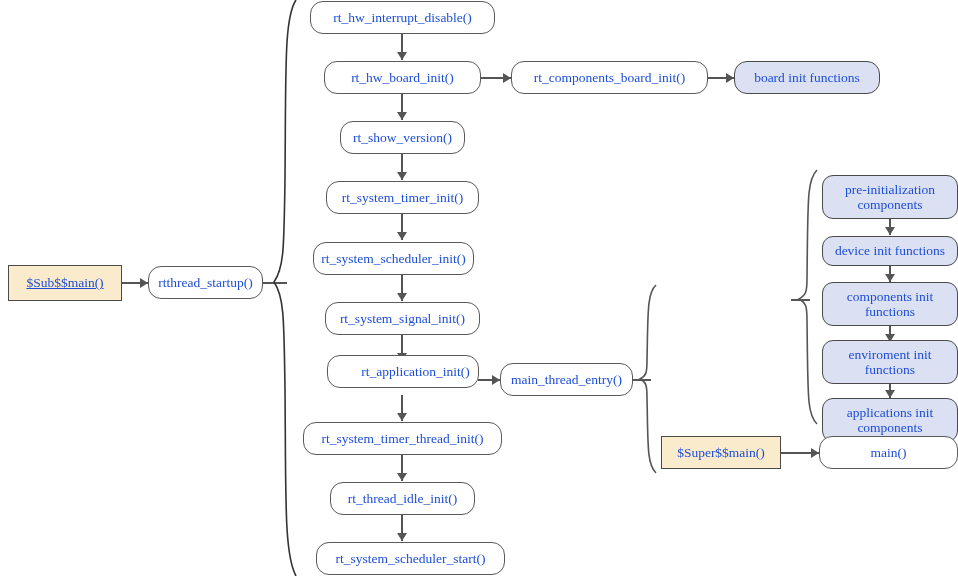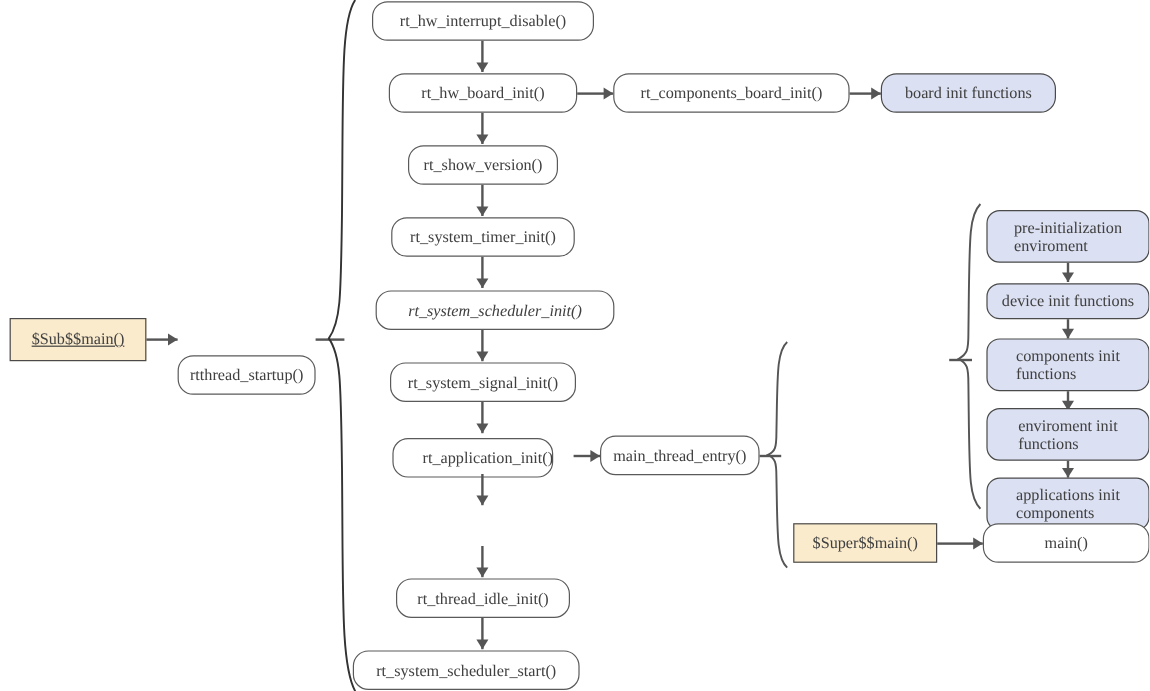--- a/index.html
+++ b/index.html
@@ -16,22 +16,23 @@
     height: 576px;
     background: #ffffff;
     overflow: hidden;
   }
   .node {
     position: absolute;
     box-sizing: border-box;
     display: flex;
     align-items: center;
     justify-content: center;
+    text-align: center;
     font-size: 13.5px;
-    color: #404040;
+    color: #1d4ed8;
     line-height: 1.12;
     border: 1.4px solid #5a5a5a;
     border-radius: 11px;
     background: #ffffff;
     white-space: pre-line;
     padding: 0 6px;
   }
   .node.rounded-pill { border-radius: 13px; }
   .node.blue {
     background: #dbe0f2;
@@ -76,21 +77,21 @@
 </head>
 <body>
 
 <div id="canvas">
 
   <div class="node yellow" style="left:8px; top:265px; width:114px; height:36px;text-decoration:underline;">$Sub$$main()</div>
 
   <div class="edge h" style="left:122px; top:282px; width:26px;"></div>
   <div class="arrowhead right" style="left:140px; top:278px;"></div>
 
-  <div class="node rounded-pill" style="left:148px; top:266px; width:115px; height:33px;margin-top:30px;">rtthread_startup()</div>
+  <div class="node rounded-pill" style="left:148px; top:266px; width:115px; height:33px;">rtthread_startup()</div>
 
   <div class="tick" style="left:263px; top:282px; width:24px;"></div>
 
   <div class="brace" style="left:272px; top:-2px; width:26px; height:580px;">
     <svg width="26" height="580" viewBox="0 0 26 580">
       <path d="M 24 2 C 12 20 14 70 13 180 C 12 250 12 270 2 284 C 12 298 12 320 13 392
                C 14 500 12 556 24 578" fill="none" stroke="#333333" stroke-width="1.6"></path>
     </svg>
   </div>
 
@@ -103,40 +104,41 @@
   <div class="arrowhead down" style="left:397px; top:112px;"></div>
 
   <div class="node rounded-pill" style="left:340px; top:121px; width:125px; height:33px;">rt_show_version()</div>
   <div class="edge v" style="left:401px; top:154px; height:26px;"></div>
   <div class="arrowhead down" style="left:397px; top:172px;"></div>
 
   <div class="node rounded-pill" style="left:326px; top:181px; width:153px; height:33px;">rt_system_timer_init()</div>
   <div class="edge v" style="left:401px; top:214px; height:26px;"></div>
   <div class="arrowhead down" style="left:397px; top:232px;"></div>
 
-  <div class="node rounded-pill" style="left:313px; top:242px; width:199px; height:33px;font-style:italic;">rt_system_scheduler_init()</div>
+  <div class="node rounded-pill" style="left:313px; top:242px; width:161px; height:33px;">rt_system_scheduler_init()</div>
   <div class="edge v" style="left:401px; top:275px; height:26px;"></div>
   <div class="arrowhead down" style="left:397px; top:293px;"></div>
 
   <div class="node rounded-pill" style="left:325px; top:302px; width:155px; height:33px;">rt_system_signal_init()</div>
   <div class="edge v" style="left:401px; top:335px; height:26px;"></div>
   <div class="arrowhead down" style="left:397px; top:353px;"></div>
 
-  <div class="node rounded-pill" style="left:327px; top:365px; width:134px; height:33px;padding-left:31px;">rt_application_init()</div>
+  <div class="node rounded-pill" style="left:327px; top:355px; width:152px; height:33px;padding-left:31px;">rt_application_init()</div>
   <div class="edge v" style="left:401px; top:395px; height:26px;"></div>
   <div class="arrowhead down" style="left:397px; top:413px;"></div>
 
+  <div class="node rounded-pill" style="left:303px; top:422px; width:199px; height:33px;">rt_system_timer_thread_init()</div>
   <div class="edge v" style="left:401px; top:455px; height:26px;"></div>
   <div class="arrowhead down" style="left:397px; top:473px;"></div>
 
   <div class="node rounded-pill" style="left:330px; top:482px; width:145px; height:33px;">rt_thread_idle_init()</div>
   <div class="edge v" style="left:401px; top:515px; height:26px;"></div>
   <div class="arrowhead down" style="left:397px; top:533px;"></div>
 
-  <div class="node rounded-pill" style="left:294px; top:542px; width:189px; height:33px;border-radius:13px;">rt_system_scheduler_start()</div>
+  <div class="node rounded-pill" style="left:316px; top:542px; width:189px; height:33px;border-radius:13px;">rt_system_scheduler_start()</div>
 
   <div class="edge h" style="left:481px; top:77px; width:30px;"></div>
   <div class="arrowhead right" style="left:503px; top:73px;"></div>
 
   <div class="node rounded-pill" style="left:511px; top:61px; width:197px; height:33px;">rt_components_board_init()</div>
 
   <div class="edge h" style="left:708px; top:77px; width:26px;"></div>
   <div class="arrowhead right" style="left:726px; top:73px;"></div>
 
   <div class="node blue rounded-pill" style="left:734px; top:61px; width:146px; height:33px;">board init functions</div>
@@ -159,21 +161,21 @@
   <div class="tick" style="left:791px; top:299px; width:19px;"></div>
 
   <div class="brace" style="left:797px; top:168px; width:22px; height:258px;">
     <svg width="22" height="258" viewBox="0 0 22 258">
       <path d="M 20 2 C 10 12 11 30 10 110 C 10 124 9 127 2 131 C 9 135 10 138 10 152
                C 11 230 10 246 20 256" fill="none" stroke="#555555" stroke-width="1.6"></path>
     </svg>
   </div>
 
   <div class="node blue" style="left:822px; top:175px; width:136px; height:44px;">pre-initialization
-enviroment</div>
+components</div>
   <div class="edge v" style="left:889px; top:219px; height:16px;"></div>
   <div class="arrowhead down" style="left:885px; top:227px;"></div>
 
   <div class="node blue" style="left:822px; top:236px; width:136px; height:30px;">device init functions</div>
   <div class="edge v" style="left:889px; top:266px; height:16px;"></div>
   <div class="arrowhead down" style="left:885px; top:274px;"></div>
 
   <div class="node blue" style="left:822px; top:282px; width:136px; height:44px;">components init
 functions</div>
   <div class="edge v" style="left:889px; top:326px; height:16px;"></div>

